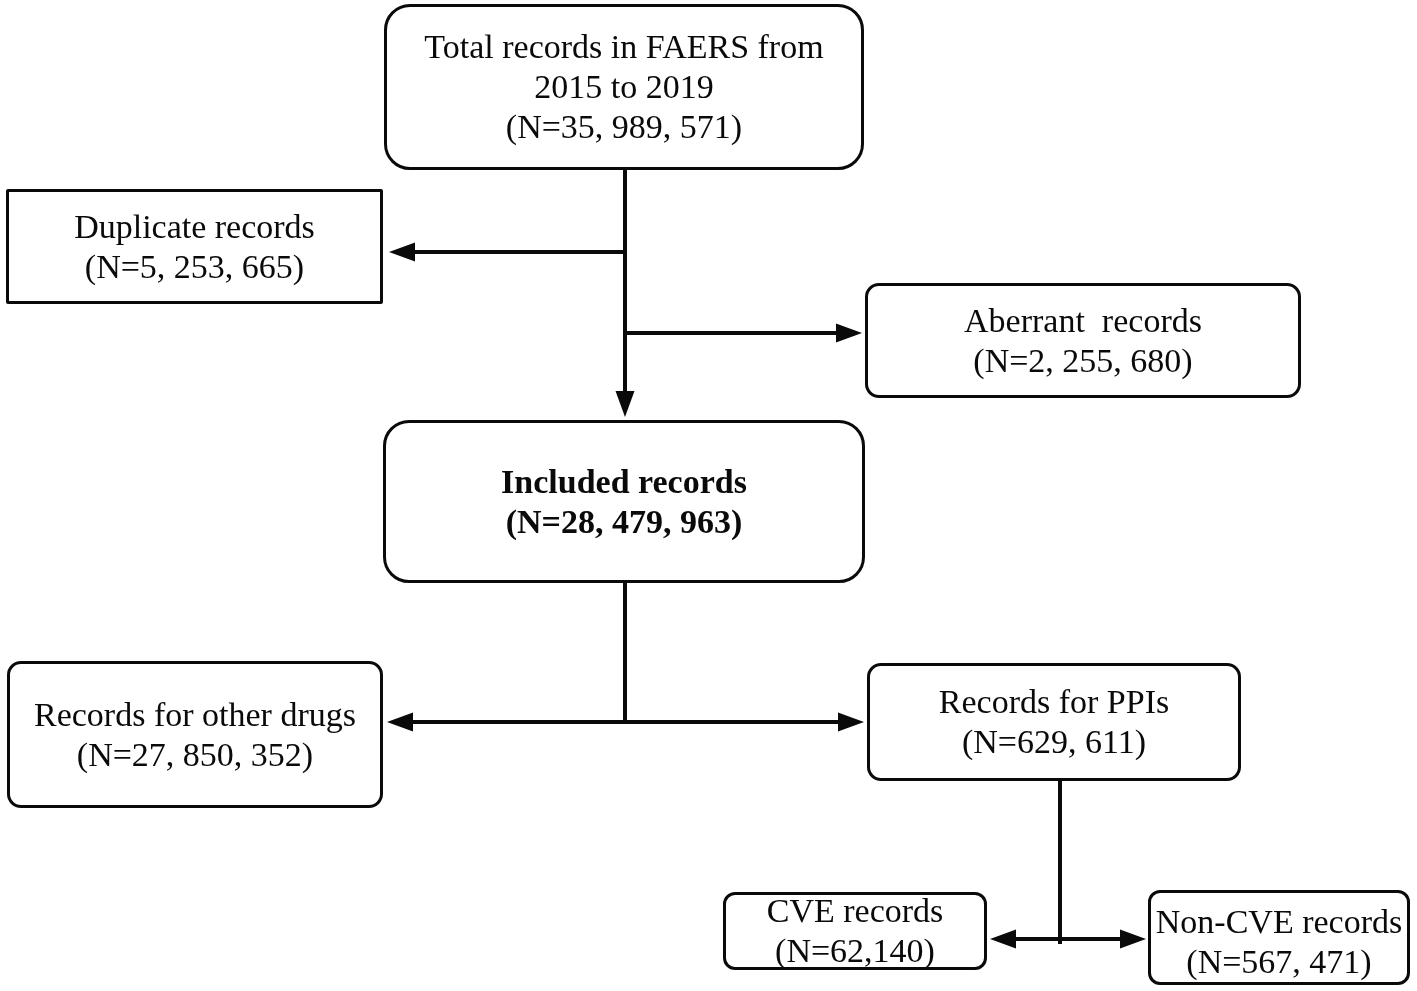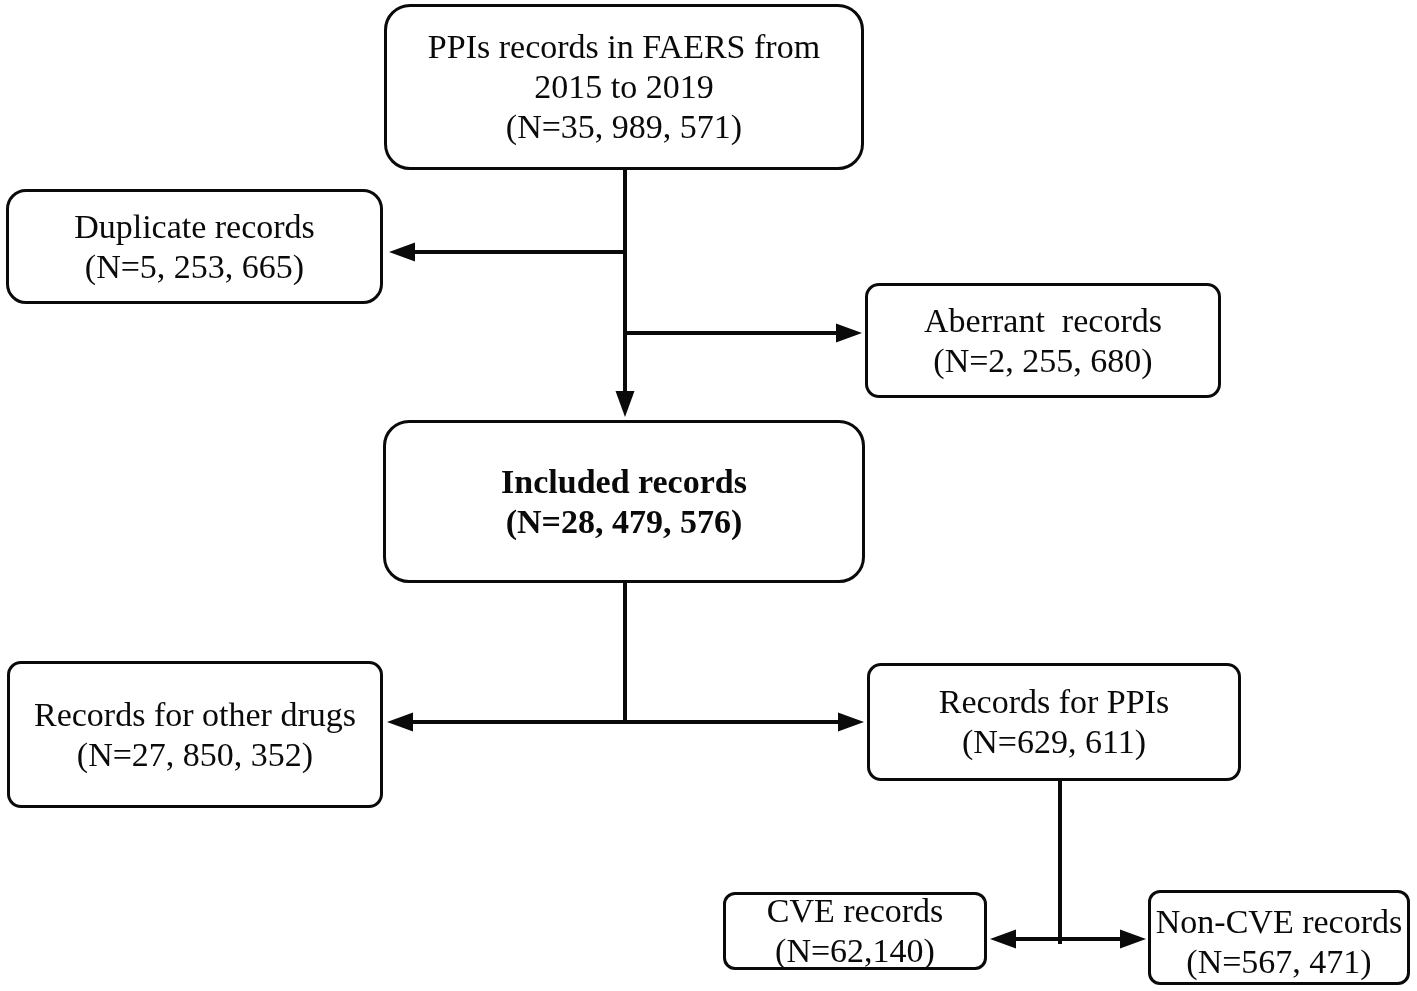--- a/index.html
+++ b/index.html
@@ -35,22 +35,22 @@
     align-items: center;
     text-align: center;
     font-size: 34px;
     line-height: 40px;
   }
   .node-line {
     white-space: pre; 
   }
   
   #node-total      { left: 384px;  top: 4px;   width: 480px; height: 166px; border-radius: 26px; }
-  #node-duplicate  { left: 6px;    top: 189px; width: 377px; height: 115px; border-radius: 20px; }
-  #node-aberrant   { left: 865px;  top: 283px; width: 356px; height: 115px; border-radius: 14px; }
+  #node-duplicate  { left: 6px;    top: 189px; width: 377px; height: 115px; border-radius: 2px; }
+  #node-aberrant   { left: 865px;  top: 283px; width: 436px; height: 115px; border-radius: 14px; }
   #node-included   { left: 383px;  top: 420px; width: 482px; height: 163px; border-radius: 26px; font-weight: bold; }
   #node-other      { left: 7px;    top: 661px; width: 376px; height: 147px; border-radius: 14px; }
   #node-ppis       { left: 867px;  top: 663px; width: 374px; height: 118px; border-radius: 14px; }
   #node-cve        { left: 723px;  top: 892px; width: 264px; height: 78px;  border-radius: 12px; }
   #node-noncve     { left: 1148px; top: 890px; width: 262px; height: 95px;  border-radius: 12px; justify-content: flex-end; }
 </style>
 </head>
 <body>
 
 <div class="canvas">
@@ -73,38 +73,38 @@
       <polygon points="864,722 838,712.5 838,731.5" stroke="none"></polygon>
 
       <line x1="1060" y1="781" x2="1060" y2="944"></line>
       <line x1="1014" y1="939" x2="1122" y2="939"></line>
       <polygon points="990,939 1016,929.5 1016,948.5" stroke="none"></polygon>
       <polygon points="1146,939 1120,929.5 1120,948.5" stroke="none"></polygon>
     </g>
   </svg>
 
   <div class="node" id="node-total">
-    <div class="node-line">PPIs records in FAERS from</div>
+    <div class="node-line">Total records in FAERS from</div>
     <div class="node-line">2015 to 2019</div>
     <div class="node-line">(N=35, 989, 571)</div>
   </div>
 
   <div class="node" id="node-duplicate">
     <div class="node-line">Duplicate records</div>
     <div class="node-line">(N=5, 253, 665)</div>
   </div>
 
   <div class="node" id="node-aberrant">
     <div class="node-line">Aberrant  records</div>
     <div class="node-line">(N=2, 255, 680)</div>
   </div>
 
   <div class="node" id="node-included">
     <div class="node-line">Included records</div>
-    <div class="node-line">(N=28, 479, 576)</div>
+    <div class="node-line">(N=28, 479, 963)</div>
   </div>
 
   <div class="node" id="node-other">
     <div class="node-line">Records for other drugs</div>
     <div class="node-line">(N=27, 850, 352)</div>
   </div>
 
   <div class="node" id="node-ppis">
     <div class="node-line">Records for PPIs</div>
     <div class="node-line">(N=629, 611)</div>

